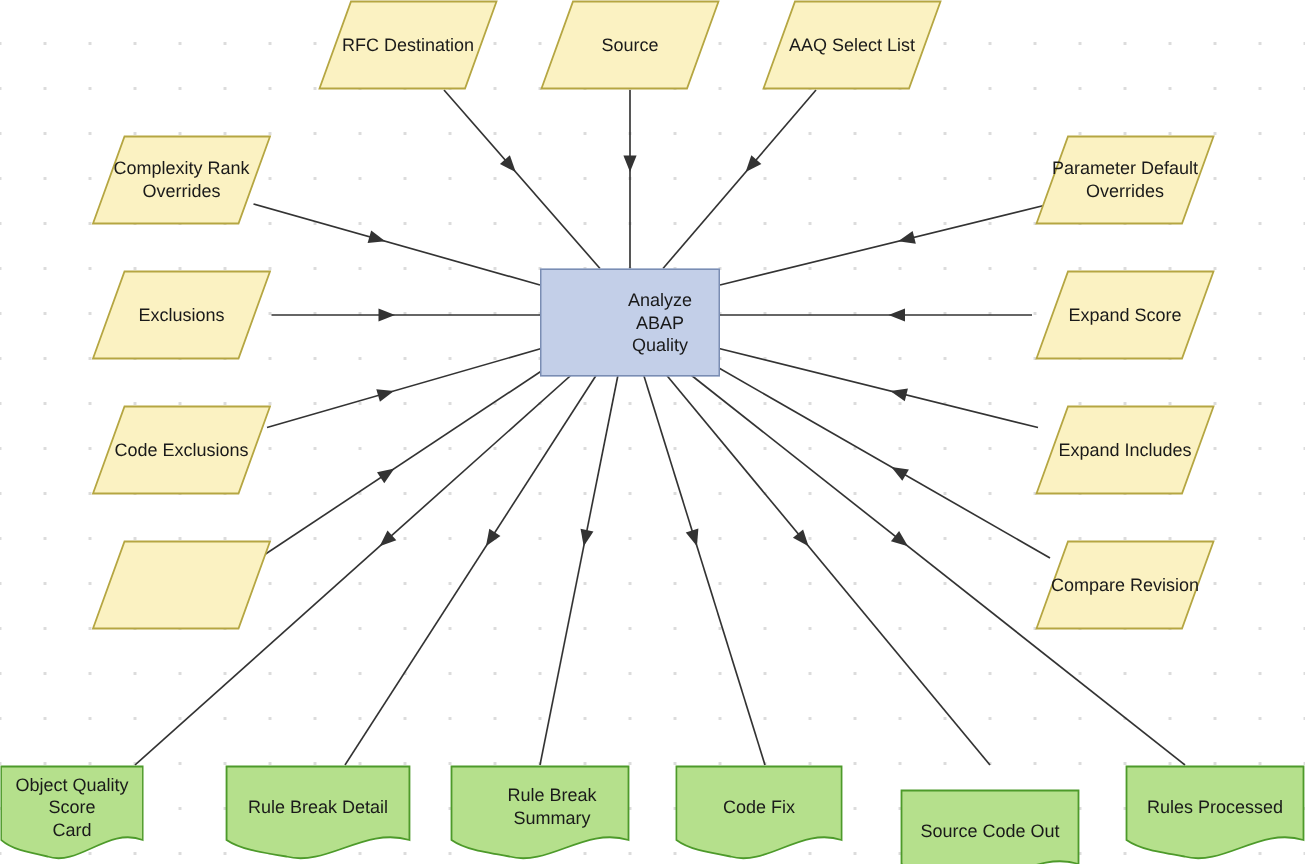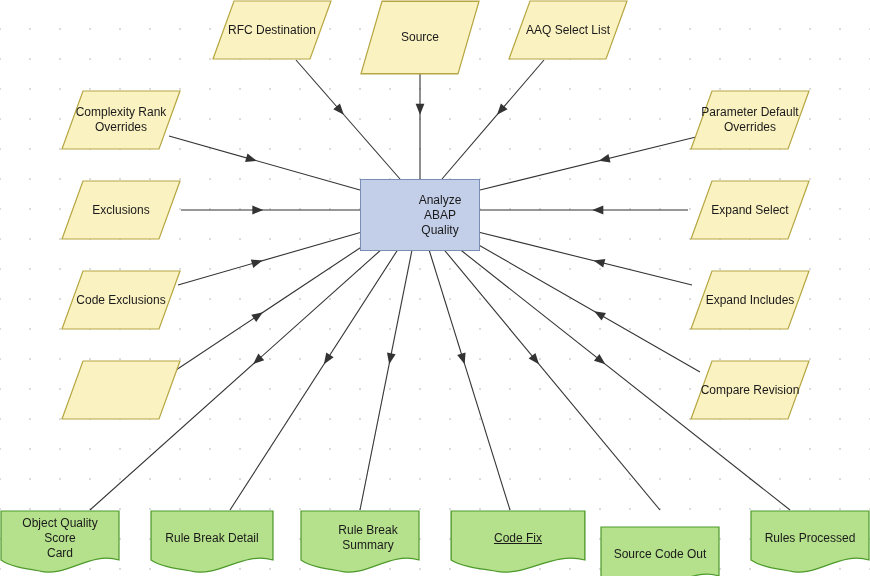--- a/index.html
+++ b/index.html
@@ -143,21 +143,21 @@
       </g>
     </svg>
 
   <div id="nodes">
       <div class="node para" style="left: 212px; top: 0px; width: 120px; height: 60px;">
         <svg class="shape-svg" viewBox="0 0 120 60" preserveAspectRatio="none">
           <path d="M 22 1 L 119 1 L 98 59 L 1 59 Z" fill="#fbf2c2" stroke="#b5a642" stroke-width="1.2"></path>
         </svg>
         <span class="label para-label">RFC Destination</span>
       </div>
-      <div class="node para" style="left: 360px; top: 0px; width: 120px; height: 75px;">
+      <div class="node para" style="left: 360px; top: 0px; width: 120px; height: 60px;">
         <svg class="shape-svg" viewBox="0 0 120 60" preserveAspectRatio="none">
           <path d="M 22 1 L 119 1 L 98 59 L 1 59 Z" fill="#fbf2c2" stroke="#b5a642" stroke-width="1.2"></path>
         </svg>
         <span class="label para-label">Source</span>
       </div>
       <div class="node para" style="left: 508px; top: 0px; width: 120px; height: 60px;">
         <svg class="shape-svg" viewBox="0 0 120 60" preserveAspectRatio="none">
           <path d="M 22 1 L 119 1 L 98 59 L 1 59 Z" fill="#fbf2c2" stroke="#b5a642" stroke-width="1.2"></path>
         </svg>
         <span class="label para-label">AAQ Select List</span>
@@ -190,54 +190,54 @@
         <svg class="shape-svg" viewBox="0 0 120 60" preserveAspectRatio="none">
           <path d="M 22 1 L 119 1 L 98 59 L 1 59 Z" fill="#fbf2c2" stroke="#b5a642" stroke-width="1.2"></path>
         </svg>
         <span class="label para-label">Parameter Default
 Overrides</span>
       </div>
       <div class="node para" style="left: 690px; top: 180px; width: 120px; height: 60px;">
         <svg class="shape-svg" viewBox="0 0 120 60" preserveAspectRatio="none">
           <path d="M 22 1 L 119 1 L 98 59 L 1 59 Z" fill="#fbf2c2" stroke="#b5a642" stroke-width="1.2"></path>
         </svg>
-        <span class="label para-label">Expand Select</span>
+        <span class="label para-label">Expand Score</span>
       </div>
       <div class="node para" style="left: 690px; top: 270px; width: 120px; height: 60px;">
         <svg class="shape-svg" viewBox="0 0 120 60" preserveAspectRatio="none">
           <path d="M 22 1 L 119 1 L 98 59 L 1 59 Z" fill="#fbf2c2" stroke="#b5a642" stroke-width="1.2"></path>
         </svg>
         <span class="label para-label">Expand Includes</span>
       </div>
       <div class="node para" style="left: 690px; top: 360px; width: 120px; height: 60px;">
         <svg class="shape-svg" viewBox="0 0 120 60" preserveAspectRatio="none">
           <path d="M 22 1 L 119 1 L 98 59 L 1 59 Z" fill="#fbf2c2" stroke="#b5a642" stroke-width="1.2"></path>
         </svg>
         <span class="label para-label">Compare Revision</span>
       </div>
-      <div class="node doc" style="left: 0px; top: 510px; width: 120px; height: 66px;">
+      <div class="node doc" style="left: 0px; top: 510px; width: 96px; height: 66px;">
         <svg class="shape-svg" viewBox="0 0 120 66" preserveAspectRatio="none">
           <path d="M 1 1 L 119 1 L 119 50 C 90 41, 66 68, 39.6 61 C 21.599999999999998 58, 9.6 56, 1 50 Z" fill="#b5e08c" stroke="#4d9a2a" stroke-width="1.2"></path>
         </svg>
         <span class="label doc-label" style="margin-bottom: 10px;">Object Quality Score
 Card</span>
       </div>
       <div class="node doc" style="left: 150px; top: 510px; width: 124px; height: 66px;">
         <svg class="shape-svg" viewBox="0 0 120 66" preserveAspectRatio="none">
           <path d="M 1 1 L 119 1 L 119 50 C 90 41, 66 68, 39.6 61 C 21.599999999999998 58, 9.6 56, 1 50 Z" fill="#b5e08c" stroke="#4d9a2a" stroke-width="1.2"></path>
         </svg>
         <span class="label doc-label" style="margin-bottom: 10px;">Rule Break Detail</span>
       </div>
       <div class="node doc" style="left: 300px; top: 510px; width: 120px; height: 66px; padding-left: 16px;">
         <svg class="shape-svg" viewBox="0 0 120 66" preserveAspectRatio="none">
           <path d="M 1 1 L 119 1 L 119 50 C 90 41, 66 68, 39.6 61 C 21.599999999999998 58, 9.6 56, 1 50 Z" fill="#b5e08c" stroke="#4d9a2a" stroke-width="1.2"></path>
         </svg>
         <span class="label doc-label" style="margin-bottom: 10px;">Rule Break Summary</span>
       </div>
-      <div class="node doc" style="left: 450px; top: 510px; width: 136px; height: 66px; text-decoration: underline;">
+      <div class="node doc" style="left: 450px; top: 510px; width: 112px; height: 66px;">
         <svg class="shape-svg" viewBox="0 0 120 66" preserveAspectRatio="none">
           <path d="M 1 1 L 119 1 L 119 50 C 90 41, 66 68, 39.6 61 C 21.599999999999998 58, 9.6 56, 1 50 Z" fill="#b5e08c" stroke="#4d9a2a" stroke-width="1.2"></path>
         </svg>
         <span class="label doc-label" style="margin-bottom: 10px;">Code Fix</span>
       </div>
       <div class="node doc" style="left: 600px; top: 510px; width: 120px; height: 66px; margin-top: 16px;">
         <svg class="shape-svg" viewBox="0 0 120 66" preserveAspectRatio="none">
           <path d="M 1 1 L 119 1 L 119 50 C 90 41, 66 68, 39.6 61 C 21.599999999999998 58, 9.6 56, 1 50 Z" fill="#b5e08c" stroke="#4d9a2a" stroke-width="1.2"></path>
         </svg>
         <span class="label doc-label" style="margin-bottom: 10px;">Source Code Out</span>

